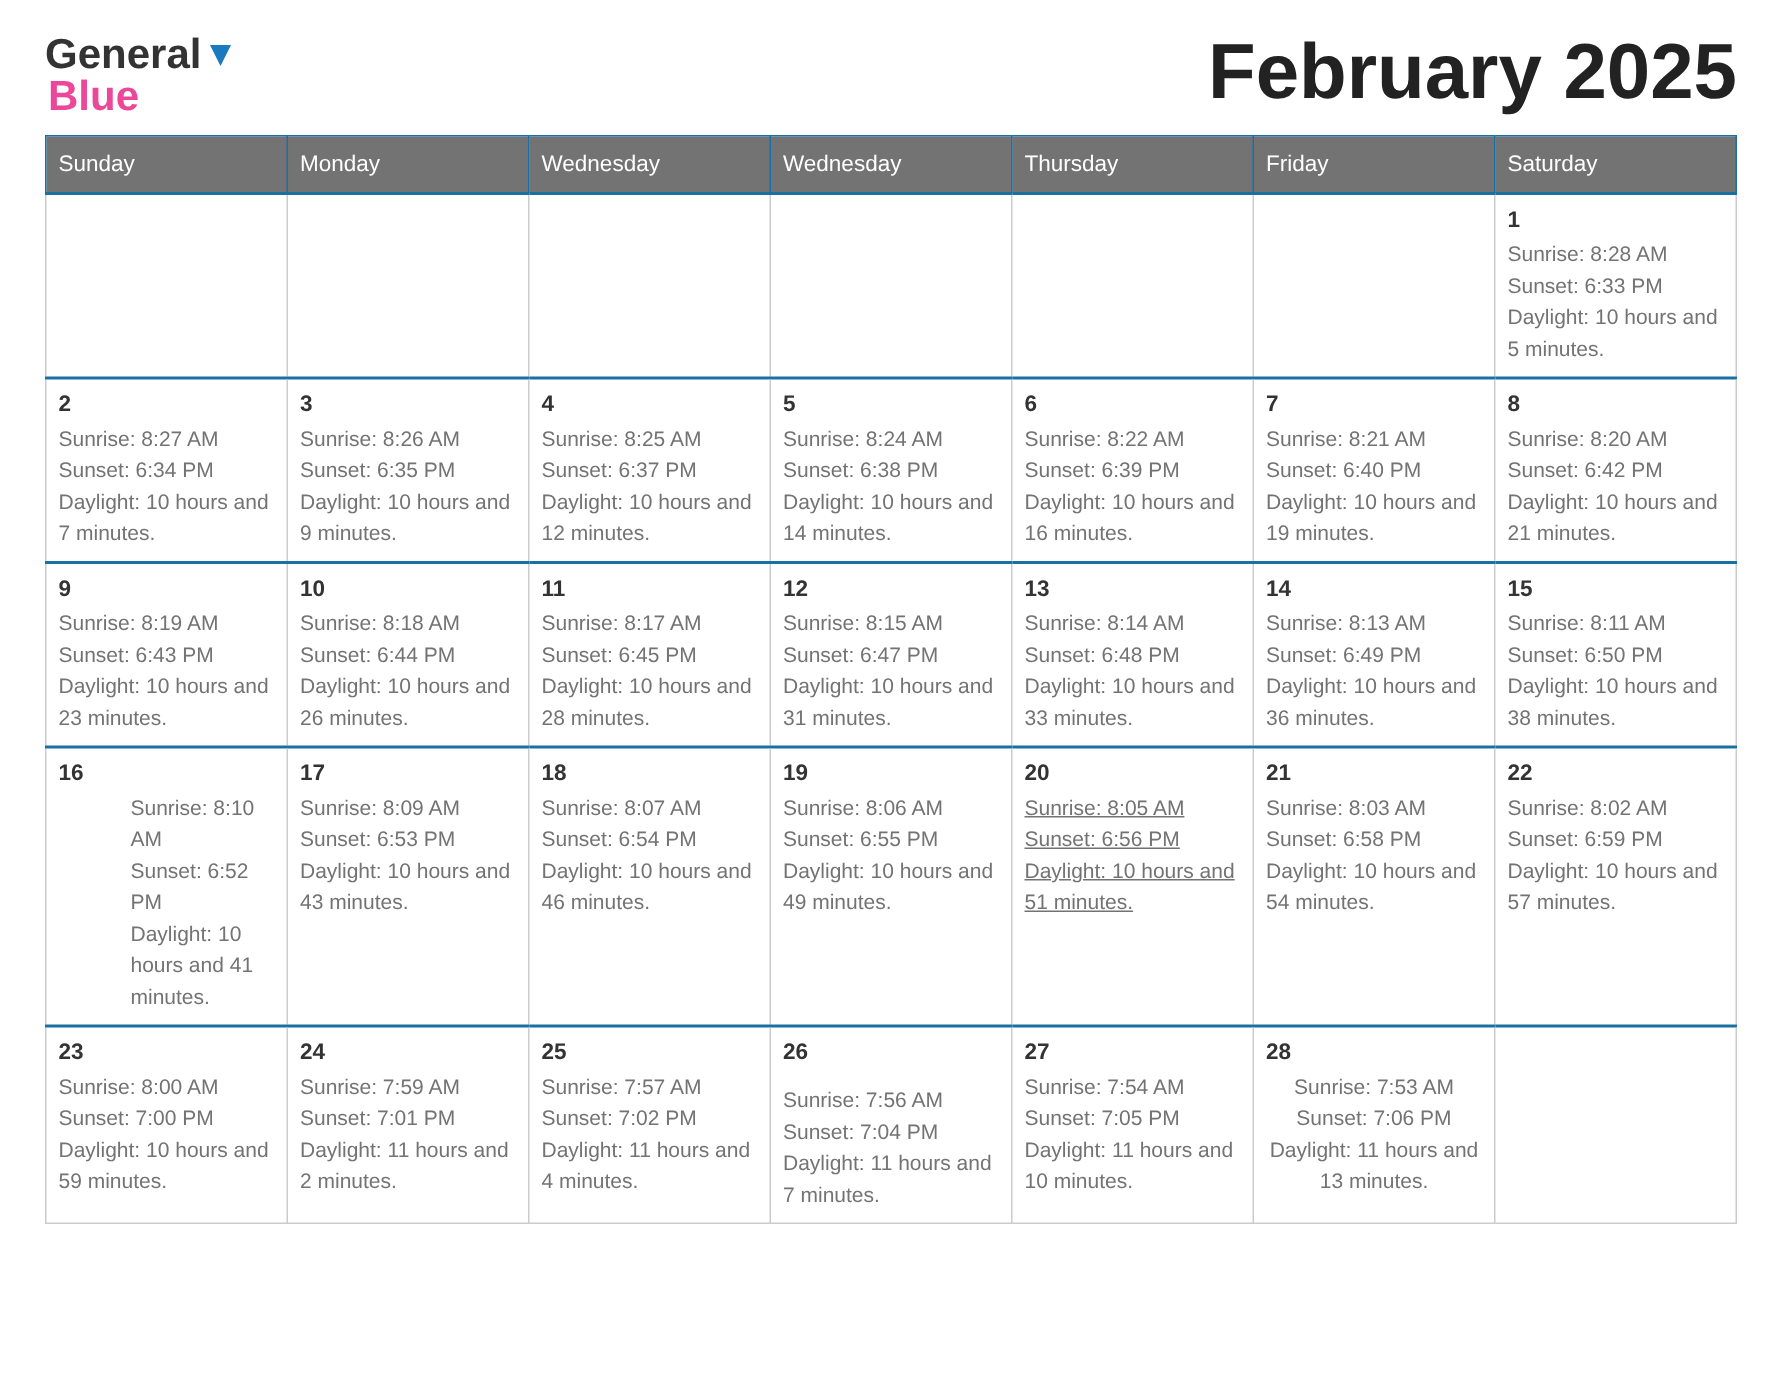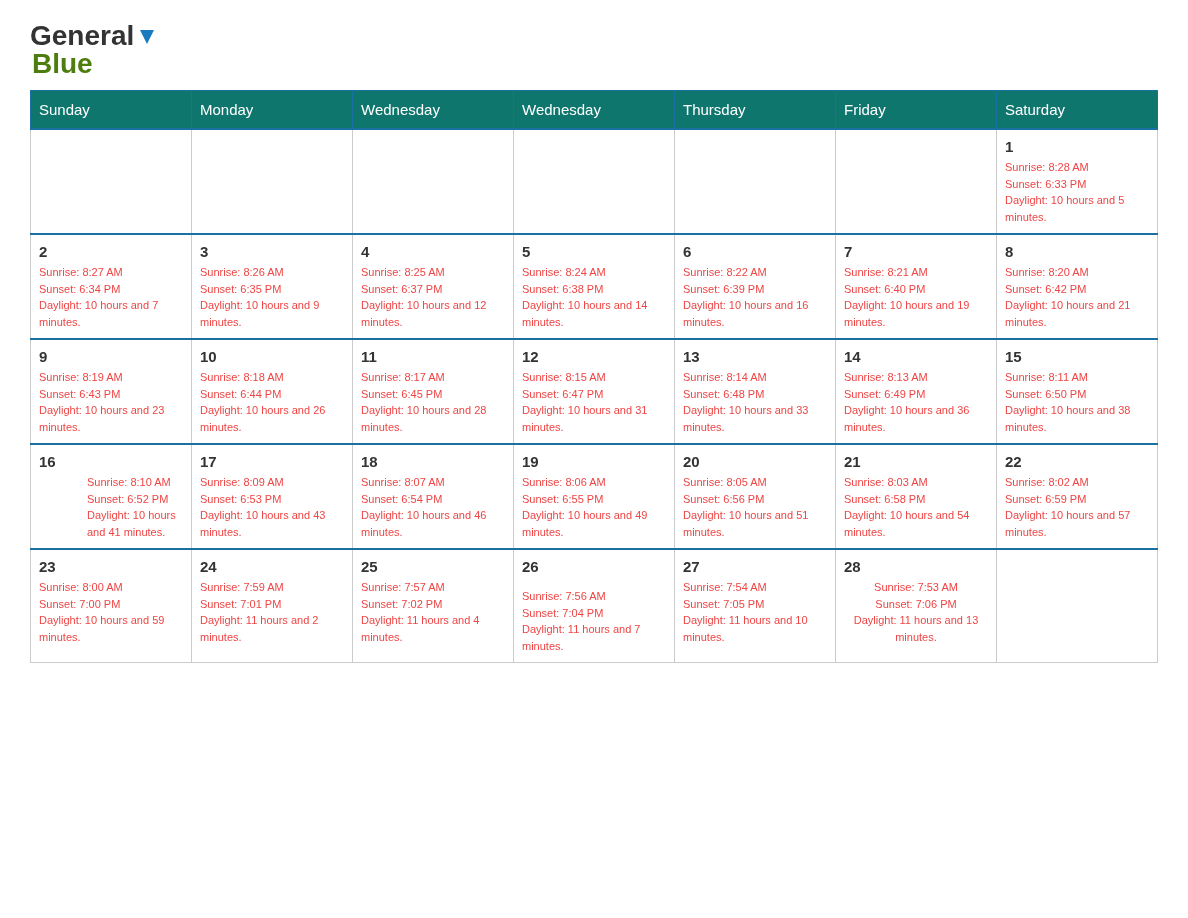--- a/index.html
+++ b/index.html
@@ -39,21 +39,21 @@
       font-size: 22px;
       color: #444;
       margin-top: 4px;
     }
     .calendar {
       width: 100%;
       border-collapse: collapse;
       margin-top: 10px;
     }
     .calendar th {
-      background-color: #0f766e;
+      background-color: #737373;
       color: #fff;
       padding: 10px 8px;
       font-size: 15px;
       font-weight: normal;
       text-align: left;
       border: 1px solid #1a6fa3;
     }
     .calendar td {
       vertical-align: top;
       padding: 8px;
@@ -67,42 +67,43 @@
     .calendar tr.week-row td {
       border-top: 2px solid #1a6fa3;
     }
     .day-num {
       font-size: 15px;
       font-weight: bold;
       display: block;
       margin-bottom: 4px;
     }
     .day-info {
-      font-size: 11px;
+      font-size: 14px;
       line-height: 1.5;
-      color: #ef4444;
+      color: #737373;
     }
     .empty-cell {
       background: #f9f9f9;
     }
   </style>
 </head>
 <body>
 
 <div class="header">
   <div class="logo">
     <div class="logo-row">
       <span style="font-size:28px;font-weight:bold;color:#333;">General</span>
       <svg width="22" height="22" viewBox="0 0 22 22" style="margin-left:2px;margin-top:2px;">
         <polygon points="4,4 18,4 11,18" fill="#1a7abf"></polygon>
       </svg>
     </div>
-    <span style="font-size:28px;font-weight:bold;color:#4d7c0f;margin-top:-4px;margin-left:2px;">Blue</span>
+    <span style="font-size:28px;font-weight:bold;color:#ec4899;margin-top:-4px;margin-left:2px;">Blue</span>
   </div>
   <div class="title-area">
+    <div class="month-title">February 2025</div>
   </div>
 </div>
 
 <table class="calendar">
   <thead>
     <tr>
     <th>Sunday</th>
         <th>Monday</th>
         <th>Wednesday</th>
         <th>Wednesday</th>
@@ -234,21 +235,21 @@
 Daylight: 10 hours and 46 minutes.</div>
         </td>
         <td>
           <span class="day-num">19</span>
           <div class="day-info" style="white-space: pre-line;">Sunrise: 8:06 AM
 Sunset: 6:55 PM
 Daylight: 10 hours and 49 minutes.</div>
         </td>
         <td>
           <span class="day-num">20</span>
-          <div class="day-info" style="white-space: pre-line;">Sunrise: 8:05 AM
+          <div class="day-info" style="white-space: pre-line; text-decoration: underline;">Sunrise: 8:05 AM
 Sunset: 6:56 PM
 Daylight: 10 hours and 51 minutes.</div>
         </td>
         <td>
           <span class="day-num">21</span>
           <div class="day-info" style="white-space: pre-line;">Sunrise: 8:03 AM
 Sunset: 6:58 PM
 Daylight: 10 hours and 54 minutes.</div>
         </td>
         <td>

